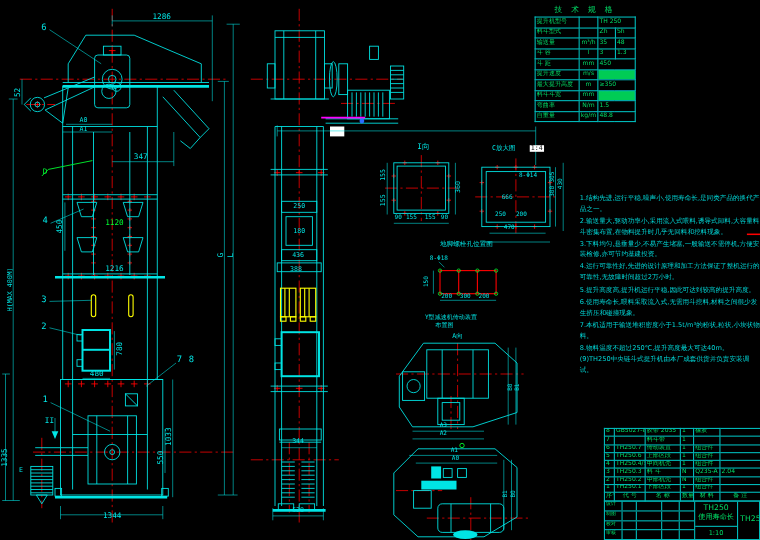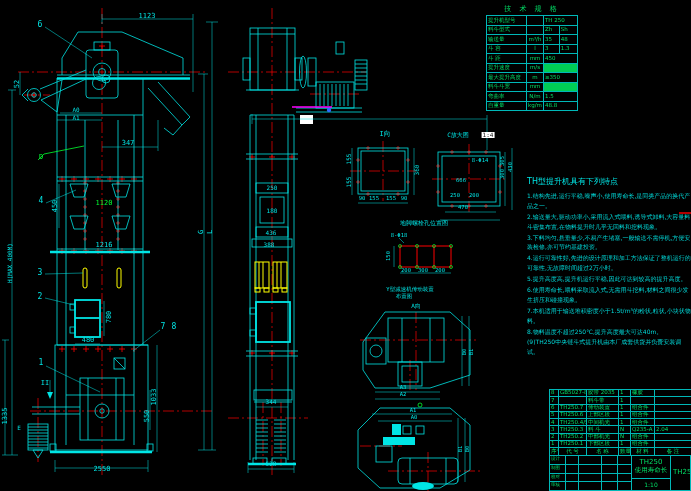--- a/index.html
+++ b/index.html
@@ -391,21 +391,21 @@
     <line x1="45" y1="298" x2="74" y2="305"></line>
     <line x1="46" y1="366" x2="100" y2="392"></line>
     <line x1="160" y1="330" x2="133" y2="351"></line>
     <line x1="50" y1="380" x2="50" y2="393"></line>
   </g>
   <polygon points="47,392 53,392 50,399" fill="#00E5E5"></polygon>
 
   <line x1="679" y1="213" x2="691" y2="213" stroke="#ff0000" stroke-width="1.4"></line>
 </svg>
 
-<span class="lbl" style="left:147px;top:16px">1123</span>
+<span class="lbl" style="left:147px;top:16px">1286</span>
 <span class="lbl rot" style="left:17px;top:84px">52</span>
 <span class="lbl s6" style="left:76px;top:110px">A0</span>
 <span class="lbl s6" style="left:76px;top:118px">A1</span>
 <span class="lbl" style="left:128px;top:143px">347</span>
 <span class="lbl g" style="left:41px;top:157px">D</span>
 <span class="lbl bal" style="left:40px;top:25px">6</span>
 <span class="lbl rot" style="left:201px;top:232px">G</span>
 <span class="lbl rot" style="left:210px;top:232px">L</span>
 <span class="lbl rot s6" style="left:10px;top:263px">H(MAX 400M)</span>
 <span class="lbl bal" style="left:41px;top:201px">4</span>
@@ -417,21 +417,21 @@
 <span class="lbl rot" style="left:109px;top:317px">780</span>
 <span class="lbl" style="left:88px;top:340px">480</span>
 <span class="lbl bal" style="left:163px;top:327px">7</span>
 <span class="lbl bal" style="left:174px;top:327px">8</span>
 <span class="lbl bal" style="left:41px;top:363px">1</span>
 <span class="lbl" style="left:45px;top:383px">II</span>
 <span class="lbl s6" style="left:19px;top:428px">E</span>
 <span class="lbl rot" style="left:5px;top:416px">1335</span>
 <span class="lbl rot" style="left:154px;top:397px">1033</span>
 <span class="lbl rot" style="left:147px;top:416px">550</span>
-<span class="lbl" style="left:102px;top:469px">2550</span>
+<span class="lbl" style="left:102px;top:469px">1344</span>
 
 <span class="lbl s6" style="left:272px;top:188px">250</span>
 <span class="lbl s6" style="left:272px;top:211px">180</span>
 <span class="lbl s6" style="left:271px;top:233px">436</span>
 <span class="lbl s6" style="left:269px;top:245px">388</span>
 <span class="lbl s6" style="left:271px;top:402px">344</span>
 <span class="lbl s6" style="left:271px;top:464px">528</span>
 
 <span class="lbl" style="left:385px;top:134px">I向</span>
 <span class="lbl rot s6" style="left:349px;top:159px">155</span>
@@ -528,21 +528,20 @@
           <tr>
             <td class="lab">自重量</td>
             <td class="unit">kg/m</td>
             <td colspan="2">48.8</td>
           </tr>
         </tbody>
       </table>
 </div>
 
 <div id="notes">
-  <div class="ttl">TH型提升机具有下列特点</div>
   <div id="notes-lines">
         <div class="note-line">1.结构先进,运行平稳,噪声小,使用寿命长,是同类产品的换代产品之一。</div>
         <div class="note-line">2.输送量大,驱动功率小,采用流入式喂料,诱导式卸料,大容量料斗密集布置,在物料提升时几乎无回料和挖料现象。</div>
         <div class="note-line">3.下料均匀,悬垂量少,不易产生堵塞,一般输送不需停机,方便安装检修,亦可节约基建投资。</div>
         <div class="note-line">4.运行可靠性好,先进的设计原理和加工方法保证了整机运行的可靠性,无故障时间超过2万小时。</div>
         <div class="note-line">5.提升高度高,提升机运行平稳,因此可达到较高的提升高度。</div>
         <div class="note-line">6.使用寿命长,喂料采取流入式,无需用斗挖料,材料之间很少发生挤压和碰撞现象。</div>
         <div class="note-line">7.本机适用于输送堆积密度小于1.5t/m³的粉状,粒状,小块状物料。</div>
         <div class="note-line">8.物料温度不超过250℃,提升高度最大可达40m。</div>
         <div class="note-line">(9)TH250中央链斗式提升机由本厂成套供货并负责安装调试。</div>

